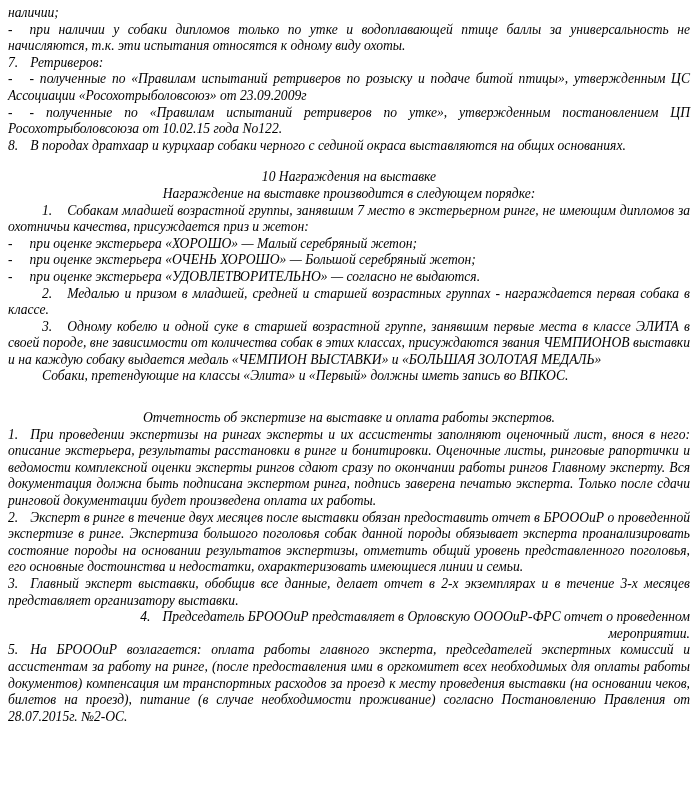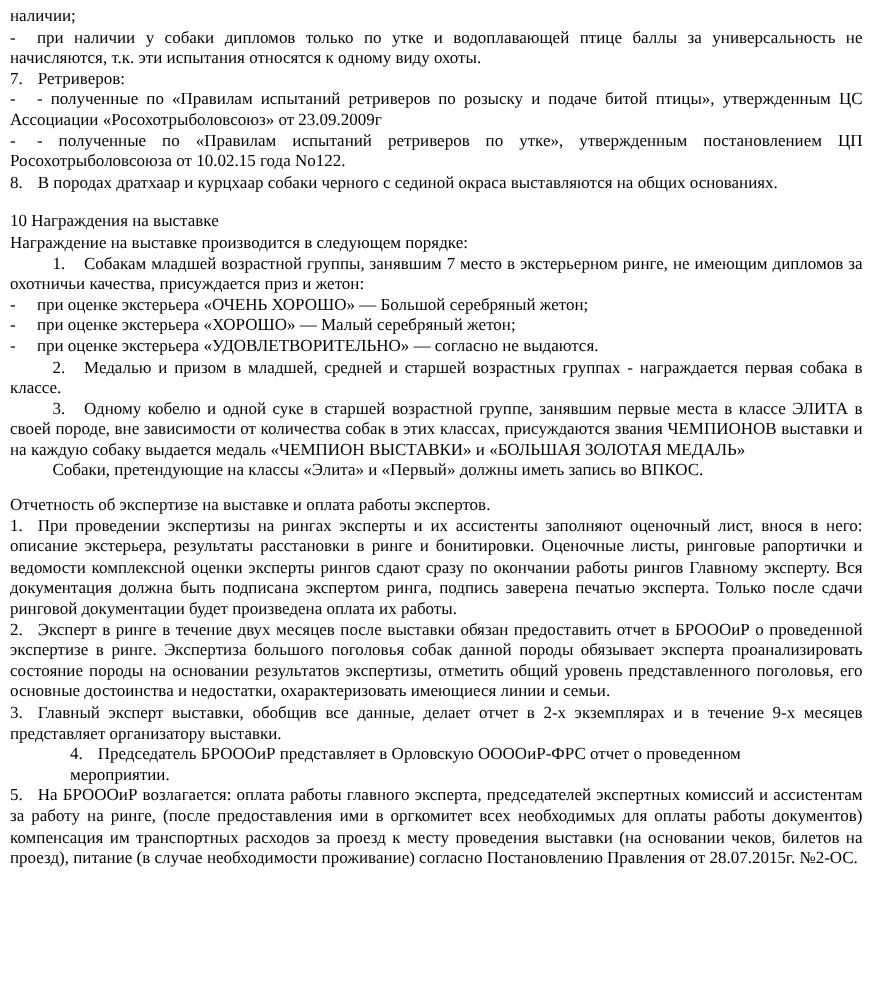--- a/index.html
+++ b/index.html
@@ -7,30 +7,31 @@
     width: 699px;
     height: 800px;
     box-sizing: border-box;
     padding: 5px 9px 0 8px;
     background: #ffffff;
     color: #000000;
     font-family: "Liberation Serif", "DejaVu Serif", serif;
     font-size: 13.6px;
     line-height: 16.6px;
     overflow: hidden;
+    font-style: italic;
   }
   p { margin: 0; text-align: justify; }
-  p.center { text-align: left; }
-  p.left   { text-align: left; margin-left: 48px; }
+  p.center { text-align: center; }
+  p.left   { text-align: right; margin-left: 48px; }
   p.ind    { text-indent: 34px; }
   .mk-d { margin-right: 17px; } 
   .mk-n { margin-right: 12px; } 
   .mk-i { margin-right: 15px; } 
   .sp1 { margin-top: 15px; }    
-  .sp2 { margin-top: 11px; }    
+  .sp2 { margin-top: 25px; }    
 </style>
 </head>
 <body>
 
 <div class="page">
 
   <p>наличии;</p>
 
   <p>
     <span class="mk-d">-</span><span>при наличии у собаки дипломов только по утке и водоплавающей птице баллы за универсальность не начисляются, т.к. эти испытания относятся к одному виду охоты.</span>
@@ -55,24 +56,24 @@
 
 
   <p class="center sp1">10 Награждения на выставке</p>
   <p class="center">Награждение на выставке производится в следующем порядке:</p>
 
   <p class="ind">
     <span class="mk-i">1.</span><span>Собакам младшей возрастной группы, занявшим 7 место в экстерьерном ринге, не имеющим дипломов за охотничьи качества, присуждается приз и жетон:</span>
   </p>
 
   <p>
-    <span class="mk-d">-</span><span>при оценке экстерьера «ОЧЕНЬ ХОРОШО» — Большой серебряный жетон;</span>
+    <span class="mk-d">-</span><span>при оценке экстерьера «ХОРОШО» — Малый серебряный жетон;</span>
   </p>
   <p>
-    <span class="mk-d">-</span><span>при оценке экстерьера «ХОРОШО» — Малый серебряный жетон;</span>
+    <span class="mk-d">-</span><span>при оценке экстерьера «ОЧЕНЬ ХОРОШО» — Большой серебряный жетон;</span>
   </p>
   <p>
     <span class="mk-d">-</span><span>при оценке экстерьера «УДОВЛЕТВОРИТЕЛЬНО» — согласно не выдаются.</span>
   </p>
 
   <p class="ind">
     <span class="mk-i">2.</span><span>Медалью и призом в младшей, средней и старшей возрастных группах - награждается первая собака в классе.</span>
   </p>
 
   <p class="ind">
@@ -85,21 +86,21 @@
 
   <p>
     <span class="mk-n">1.</span><span>При проведении экспертизы на рингах эксперты и их ассистенты заполняют оценочный лист, внося в него: описание экстерьера, результаты расстановки в ринге и бонитировки. Оценочные листы, ринговые рапортички и ведомости комплексной оценки эксперты рингов сдают сразу по окончании работы рингов Главному эксперту. Вся документация должна быть подписана экспертом ринга, подпись заверена печатью эксперта. Только после сдачи ринговой документации будет произведена оплата их работы.</span>
   </p>
 
   <p>
     <span class="mk-n">2.</span><span>Эксперт в ринге в течение двух месяцев после выставки обязан предоставить отчет в БРОООиР о проведенной экспертизе в ринге. Экспертиза большого поголовья собак данной породы обязывает эксперта проанализировать состояние породы на основании результатов экспертизы, отметить общий уровень представленного поголовья, его основные достоинства и недостатки, охарактеризовать имеющиеся линии и семьи.</span>
   </p>
 
   <p>
-    <span class="mk-n">3.</span><span>Главный эксперт выставки, обобщив все данные, делает отчет в 2-х экземплярах и в течение 9-х месяцев представляет организатору выставки.</span>
+    <span class="mk-n">3.</span><span>Главный эксперт выставки, обобщив все данные, делает отчет в 2-х экземплярах и в течение 3-х месяцев представляет организатору выставки.</span>
   </p>
 
   <p class="left">
     <span class="mk-n">4.</span><span>Председатель БРОООиР представляет в Орловскую ООООиР-ФРС отчет о проведенном</span><br>
     <span>мероприятии.</span>
   </p>
 
   <p>
     <span class="mk-n">5.</span><span>На БРОООиР возлагается: оплата работы главного эксперта, председателей экспертных комиссий и ассистентам за работу на ринге, (после предоставления ими в оргкомитет всех необходимых для оплаты работы документов) компенсация им транспортных расходов за проезд к месту проведения выставки (на основании чеков, билетов на проезд), питание (в случае необходимости проживание) согласно Постановлению Правления от 28.07.2015г. №2-ОС.</span>
   </p>

